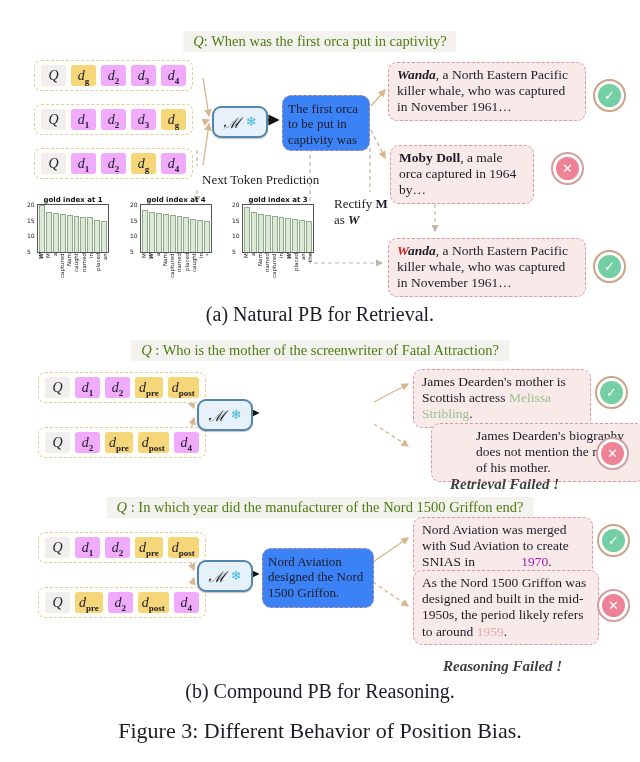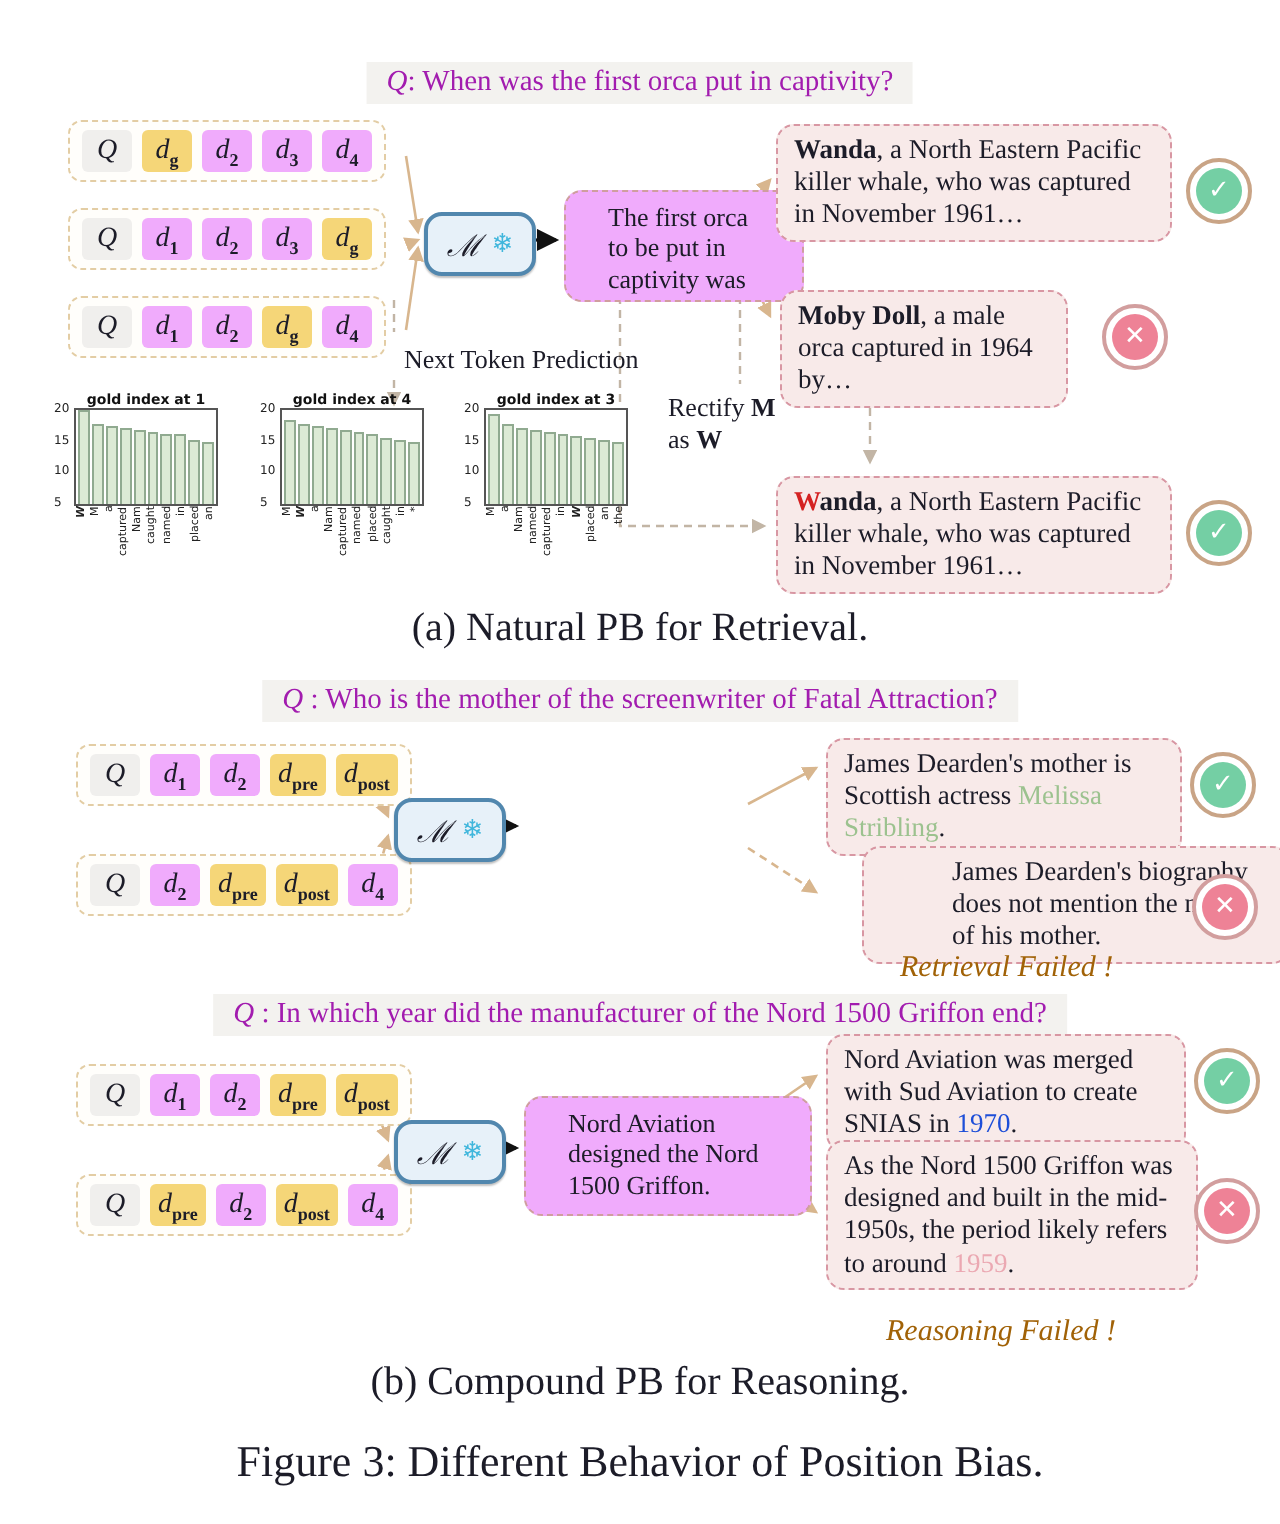--- a/index.html
+++ b/index.html
@@ -2,84 +2,84 @@
 <html><head>
 <meta charset="utf-8">
 <style>
   html,body{margin:0;padding:0;background:#fff;}
   #page{position:relative;width:640px;height:762px;background:#fff;overflow:hidden;
         font-family:"Liberation Serif",serif;color:#1c1c28;}
   svg.overlay{position:absolute;left:0;top:0;pointer-events:none;}
 
   
   .qheader{position:absolute;left:50%;transform:translateX(-50%);background:#f3f2ef;
-           padding:2px 10px;font-size:14.5px;white-space:nowrap;color:#a21caf;}
+           padding:2px 10px;font-size:14.5px;white-space:nowrap;color:#4d7c0f;}
 
   
   .tokrow{position:absolute;display:flex;align-items:center;gap:5px;
           border:1.6px dashed #e3cda4;border-radius:7px;padding:4px 6px;background:#fffefb;}
   .tok{display:inline-block;min-width:17px;text-align:center;padding:3px 4px;border-radius:3px;
        background:#f0abfc;font-style:italic;font-size:14px;line-height:15px;}
   .tok sub{font-size:9px;font-style:normal;font-weight:bold;line-height:0;}
   .tok.hl{background:#f5d678;}
   .tok.q{background:#f0efed;font-style:italic;}
 
   
   .model{position:absolute;display:flex;align-items:center;justify-content:center;gap:5px;
          background:#e7f1f9;border:2px solid #5187ae;border-radius:9px;
          font-style:italic;font-size:15px;box-shadow:0 1px 1px rgba(0,0,0,.25);}
   .snow{font-style:normal;color:#3fb6dc;font-size:13px;}
 
   
-  .midbox{position:absolute;background:#f0abfc;border:1.6px dashed #cf9e9e;border-radius:9px;
-          padding:5px 21px;font-size:13px;line-height:1.18;overflow:visible;}
+  .midbox{position:absolute;background:#3b82f6;border:1.6px dashed #cf9e9e;border-radius:9px;
+          padding:5px 5px;font-size:13px;line-height:1.18;overflow:visible;}
 
   
   .ansbox{position:absolute;background:#f8eae9;border:1.6px dashed #d897a3;border-radius:9px;
           padding:4px 8px;font-size:13.5px;line-height:1.2;}
 
   
   .verdict{position:absolute;width:29px;height:29px;border-radius:50%;
            display:flex;align-items:center;justify-content:center;background:#fff;}
   .verdict .inner{width:23px;height:23px;border-radius:50%;display:flex;align-items:center;
                   justify-content:center;color:#fff;font-size:13px;font-weight:bold;
                   font-family:"DejaVu Sans",sans-serif;}
   .verdict.check{border:2.5px solid #c9a486;}
   .verdict.check .inner{background:#74cfa4;}
   .verdict.cross{border:2.5px solid #d29e9e;}
   .verdict.cross .inner{background:#ee8296;}
 
   
   .ntp{position:absolute;font-size:13px;}
   .rectify{position:absolute;font-size:13px;line-height:1.25;}
-  .fail{position:absolute;font-size:15px;font-weight:normal;font-style:italic;color:#a16207;}
+  .fail{position:absolute;font-size:15px;font-weight:bold;font-style:italic;color:#404040;}
   .subcap{position:absolute;left:0;width:100%;text-align:center;font-size:20px;}
   .figcap{position:absolute;left:0;width:100%;text-align:center;font-size:22px;}
 
   
   .chart{position:absolute;width:96px;font-family:"DejaVu Sans",sans-serif;}
   .chart-title{margin-left:13px;width:72px;text-align:center;font-size:7px;font-weight:bold;
                color:#111;white-space:nowrap;}
   .plot{position:relative;margin-left:13px;width:70px;height:47px;border:1px solid #555;background:#fff;}
   .bars{position:absolute;left:0;right:0;top:0;bottom:0;display:flex;align-items:flex-end;
         padding:0 1px;gap:1px;}
   .bar{flex:1;background:#dcead5;border:0.5px solid #90aa90;border-bottom:none;}
   .ytick{position:absolute;left:-11px;font-size:6px;color:#222;line-height:6px;}
   .xlabels{margin-left:13px;width:70px;height:46px;display:flex;padding:0 1px;gap:1px;}
   .xlab{flex:1;writing-mode:vertical-rl;transform:rotate(180deg);text-align:end;
         font-size:5.5px;line-height:6px;white-space:nowrap;color:#222;}
   .xb{font-weight:bold;font-style:italic;}
 
   
   .st-i{font-style:italic;}
   .st-b{font-weight:bold;}
-  .st-bi{font-weight:bold;}
+  .st-bi{font-weight:bold;font-style:italic;}
   .st-red{color:#d42222;}
   .st-green{color:#9cc28f;}
-  .st-green2{color:#1d4ed8;}
+  .st-green2{color:#a21caf;margin-left:43px;}
   .st-pink{color:#eba8b2;}
 </style>
 </head>
 <body>
 
 <div id="page">
 
   <svg class="overlay" width="640" height="762">
     <defs>
       <marker id="mTan" markerWidth="7" markerHeight="7" refX="5" refY="3" orient="auto">

